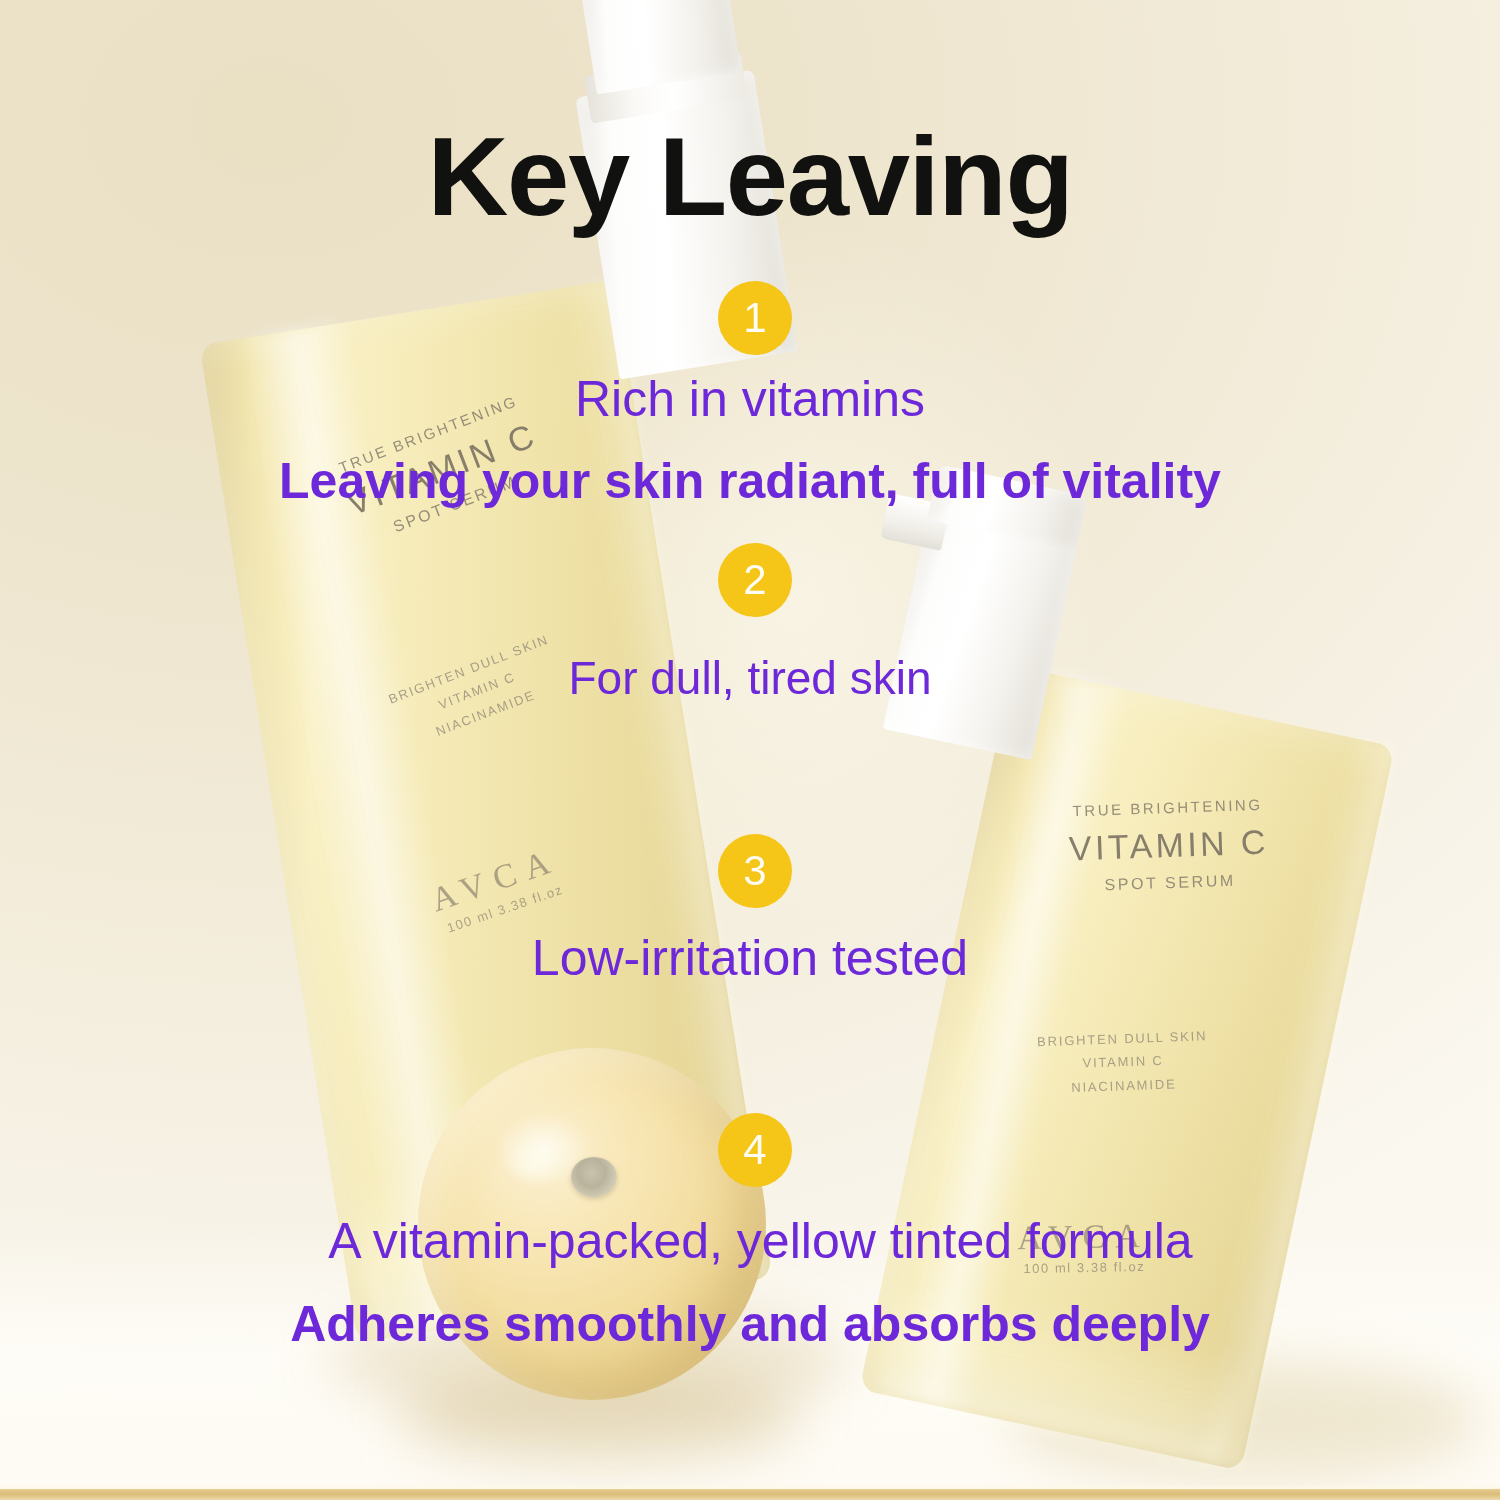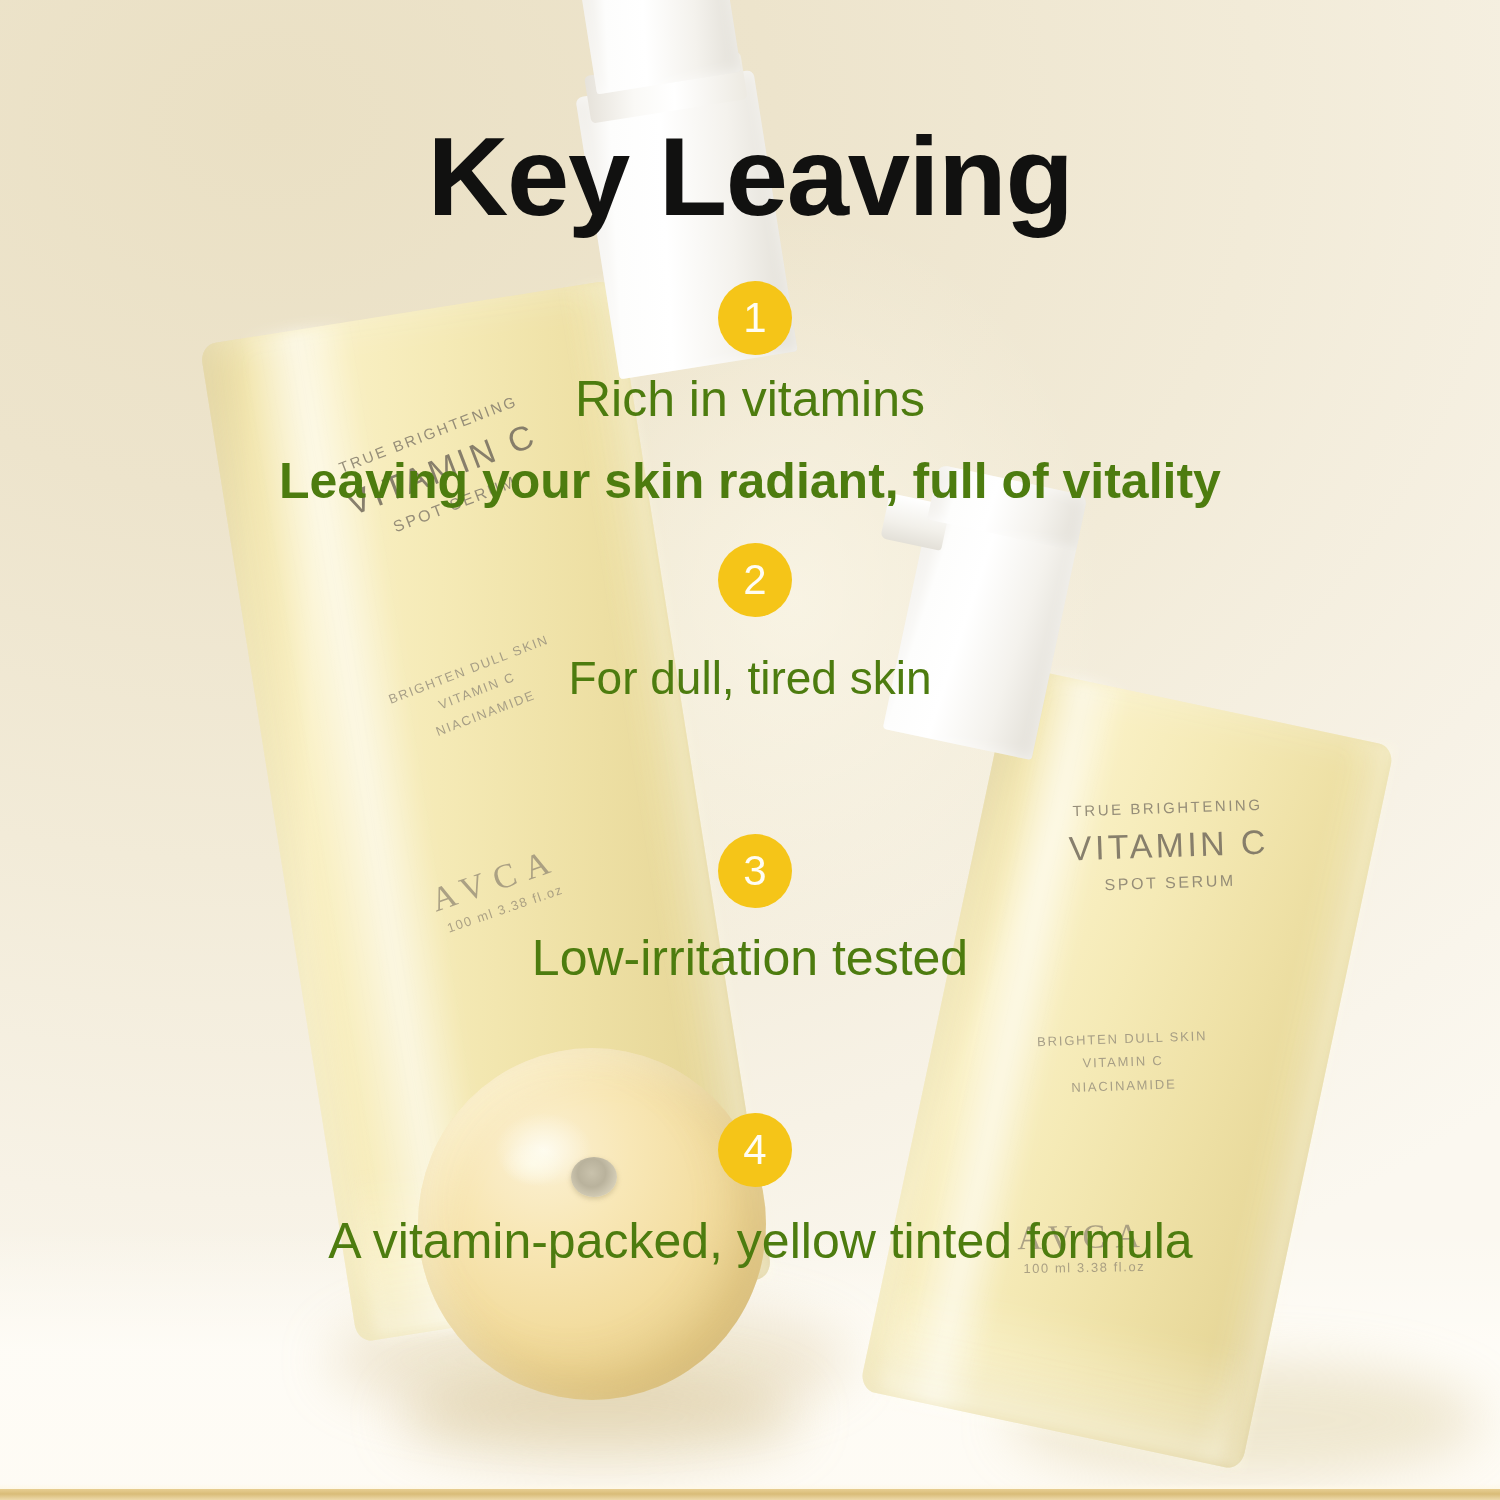--- a/index.html
+++ b/index.html
@@ -88,21 +88,21 @@
     background:radial-gradient(circle at 45% 40%, #C9C2AC 0%, #B9B29C 40%, #D6CFB8 75%, #E7DFC6 100%);
     box-shadow:0 2px 5px rgba(150,135,95,.35);}
   .citrus-pore{position:absolute;left:20%;top:24%;width:26%;height:18%;border-radius:50%;
     background:radial-gradient(closest-side,rgba(255,255,240,.55),rgba(255,255,240,0) 70%);}
 
   
   .title{position:absolute;left:0;right:0;text-align:center;
     font-weight:700;color:#111110;letter-spacing:-.012em;}
   .badge{position:absolute;border-radius:50%;display:flex;align-items:center;justify-content:center;
     color:#FFFDF4;font-weight:400;}
-  .line{position:absolute;left:0;right:0;text-align:center;color:#4d7c0f;white-space:nowrap;}
+  .line{position:absolute;left:0;right:0;text-align:center;color:#6d28d9;white-space:nowrap;}
   .line.reg{font-weight:400;}
   .line.bold{font-weight:700;}
 </style>
 </head>
 <body>
 
 <div id="stage">
 
   <div class="bg-base"></div>
   <div class="bg-glow"></div>
@@ -193,17 +193,18 @@
 
   <div class="badge" style="left:718px;top:834px;width:74px;height:74px;background:#F5C518;font-size:42px;">
     <span>3</span>
   </div>
   <div class="line reg" style="top:929px;font-size:50px;">Low-irritation tested</div>
 
   <div class="badge" style="left:718px;top:1113px;width:74px;height:74px;background:#F5C518;font-size:42px;">
     <span>4</span>
   </div>
   <div class="line reg" style="top:1212px;font-size:50px;margin-left:21px;">A vitamin-packed, yellow tinted formula</div>
+  <div class="line bold" style="top:1295px;font-size:50px;">Adheres smoothly and absorbs deeply</div>
 
   <div class="bottom-strip-hi"></div>
   <div class="bottom-strip"></div>
 
 </div>
 
 </body></html>

